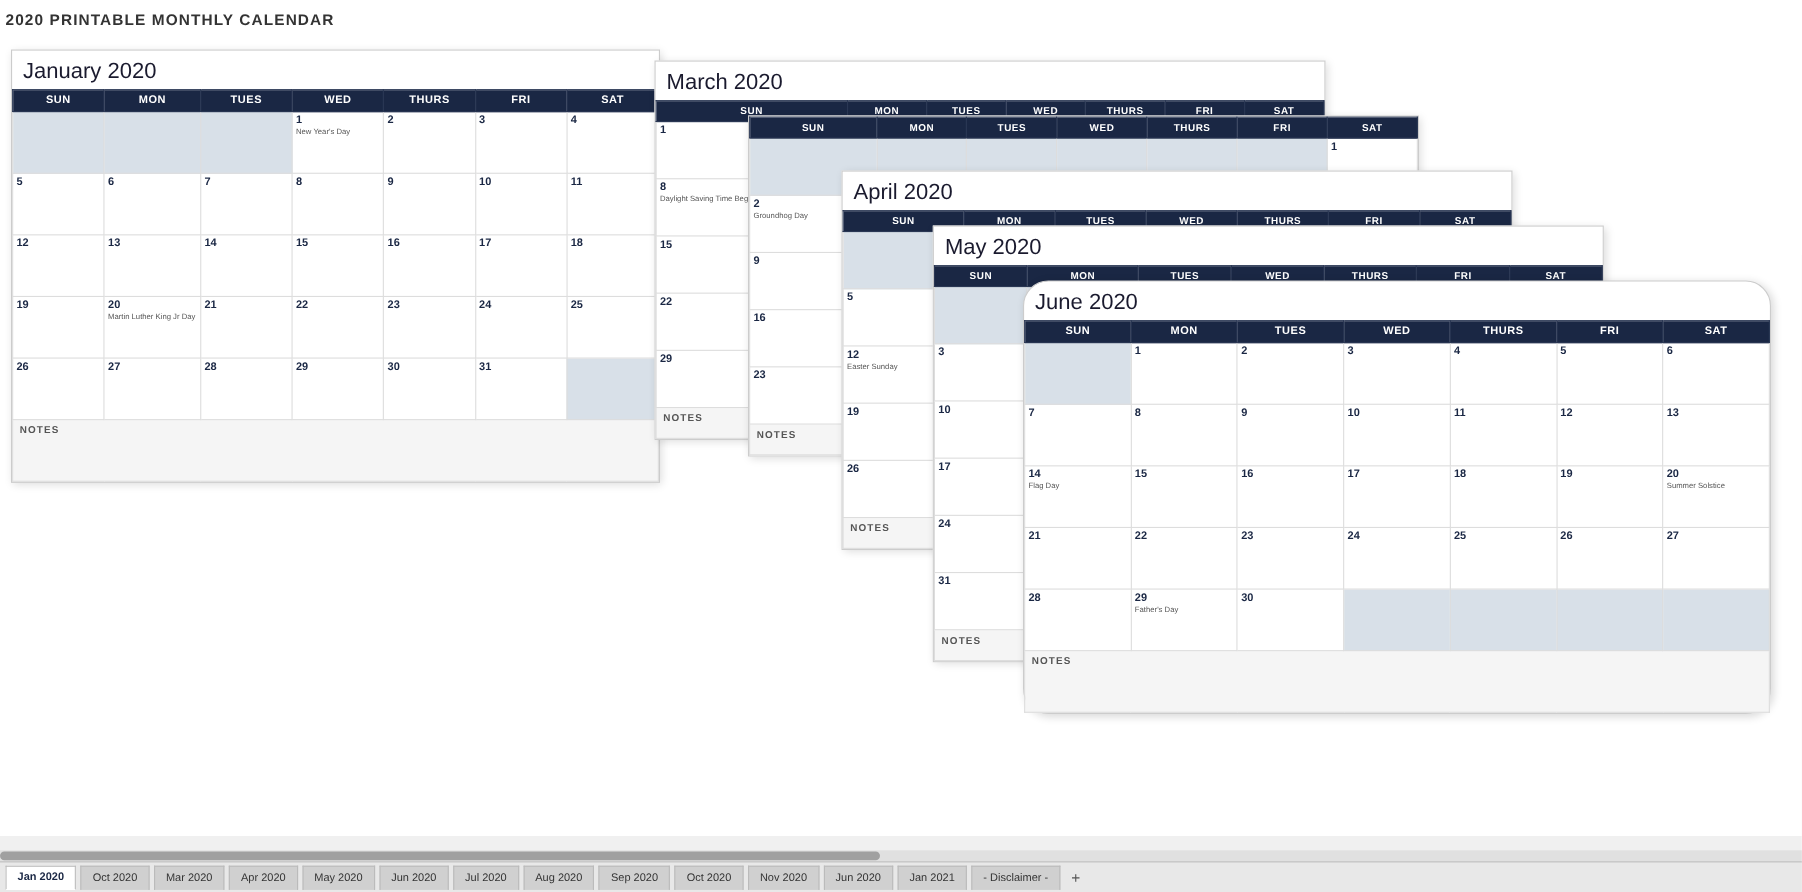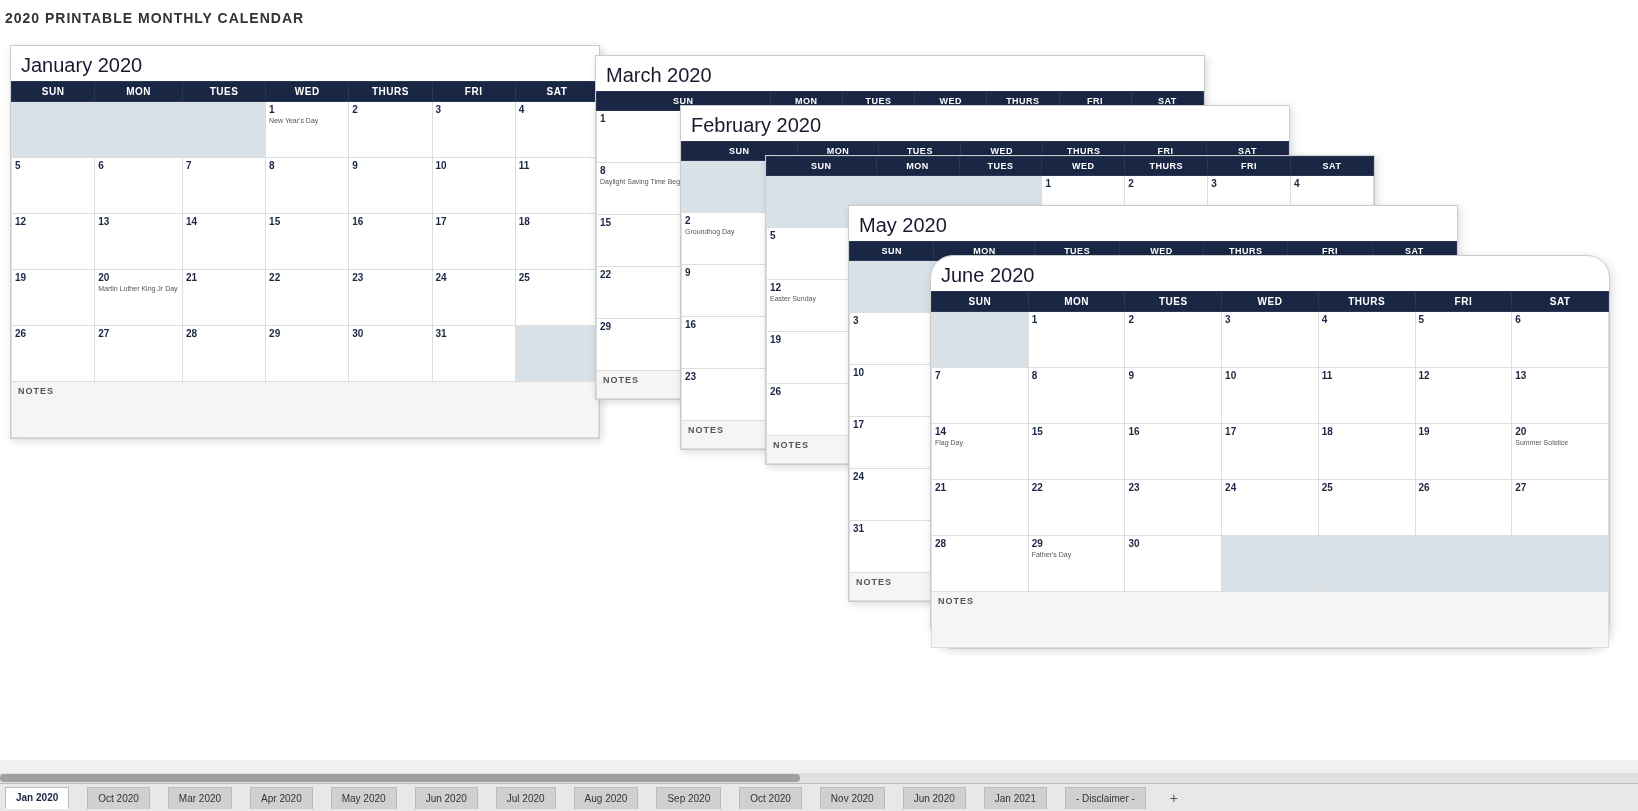--- a/index.html
+++ b/index.html
@@ -103,21 +103,21 @@
       position: absolute;
       bottom: 0;
       left: 0;
       right: 0;
       height: 28px;
       background: #e8e8e8;
       display: flex;
       align-items: center;
       padding: 0 5px;
       border-top: 1px solid #bbb;
-      gap: 18px;
+      gap: 4px;
       overflow: hidden;
     }
 
     .tab-item {
       height: 22px;
       padding: 0 10px;
       font-size: 10px;
       display: flex;
       align-items: center;
       border: 1px solid #bbb;
@@ -348,21 +348,20 @@
           <td class="empty"></td>
         </tr>
         <tr class="notes-row">
           <td colspan="7">NOTES</td>
         </tr>
       </tbody>
     </table>
   </div>
 
   <div class="cal-card" id="feb" style="z-index:3;">
-    <div class="cal-title">February 2020</div>
     <table class="cal-grid">
       <thead>
         <tr>
           <th>SUN</th>
           <th>MON</th>
           <th>TUES</th>
           <th>WED</th>
           <th>THURS</th>
           <th>FRI</th>
           <th>SAT</th>
@@ -415,20 +414,21 @@
           <td><span class="day-num">29</span></td>
         </tr>
         <tr class="notes-row">
           <td colspan="7">NOTES</td>
         </tr>
       </tbody>
     </table>
   </div>
 
   <div class="cal-card" id="apr" style="z-index:4;">
+    <div class="cal-title">April 2020</div>
     <table class="cal-grid">
       <thead>
         <tr>
           <th>SUN</th>
           <th>MON</th>
           <th>TUES</th>
           <th>WED</th>
           <th>THURS</th>
           <th>FRI</th>
           <th>SAT</th>

